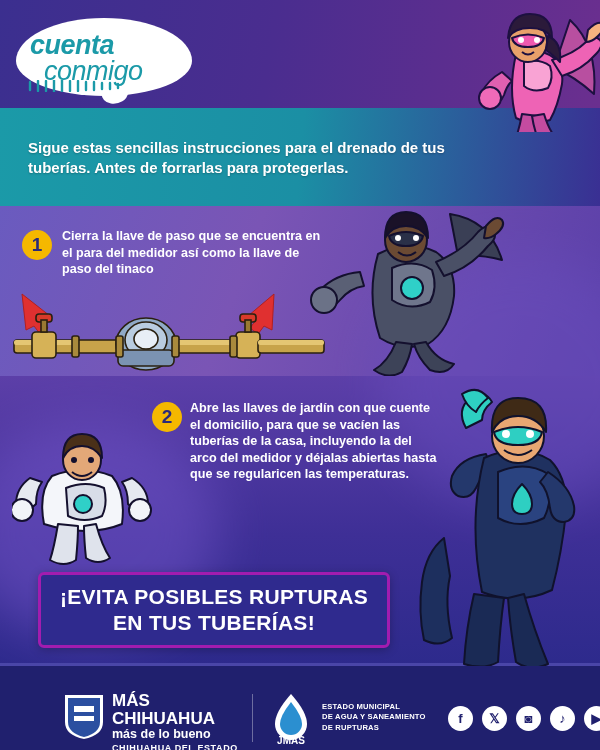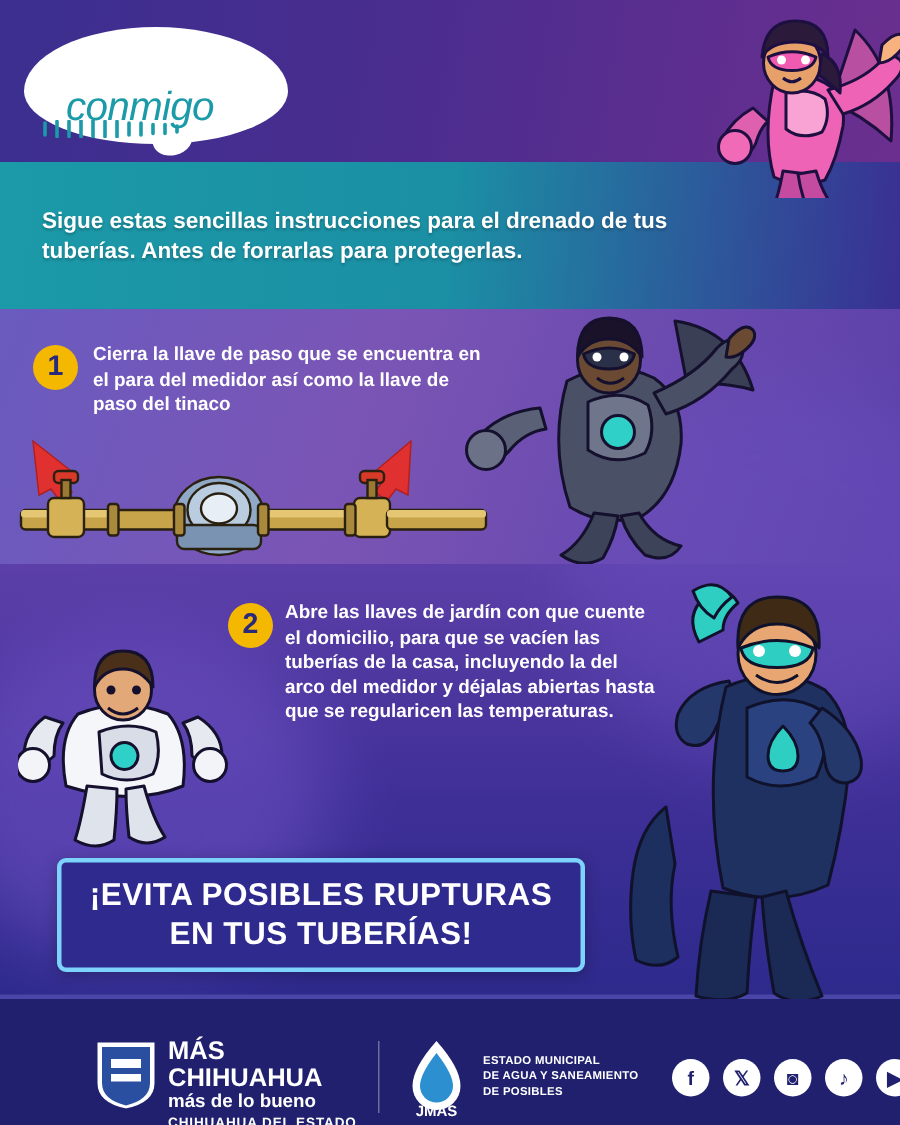--- a/index.html
+++ b/index.html
@@ -101,21 +101,21 @@
   #step2 .step-num { left: 0; top: 2px; }
   #step2 .step-text { left: 38px; top: 0; width: 250px; }
 
   
   .pipe-area { position: absolute; left: 6px; top: 292px; width: 330px; height: 88px; }
 
   
   .banner {
     position: absolute; left: 38px; top: 572px; width: 352px; height: 76px;
     background: #2f2a8e;
-    border: 3px solid #7dd3fc;
+    border: 3px solid #a21caf;
     border-radius: 6px;
     display: flex; flex-direction: column;
     align-items: center; justify-content: center;
     box-shadow: 0 2px 10px rgba(0,0,0,.25);
   }
   .banner-l1 {
     color: #ffffff; font-size: 21px; font-weight: 700; letter-spacing: .3px;
   }
   .banner-l2 {
     color: #ffffff; font-size: 21px; font-weight: 700; letter-spacing: .3px;
@@ -194,20 +194,21 @@
       <path d="M92 36 q16 -7 32 0 q-2 9 -16 9 q-14 0 -16 -9 z" fill="#f05ab0"></path>
       <circle cx="101" cy="38" r="3" fill="#fff" stroke="none"></circle>
       <circle cx="117" cy="38" r="3" fill="#fff" stroke="none"></circle>
       <path d="M102 50 q6 5 12 0" fill="none" stroke="#1d1040" stroke-width="2"></path>
     </g>
   </svg>
 
   <div class="logo-wrap">
     <div class="logo-bubble"></div>
     <div class="logo-bubble-tail"></div>
+    <div class="logo-line1">cuenta</div>
     <div class="logo-line2">conmigo</div>
     <svg class="logo-swoosh" viewBox="0 0 120 12">
       <g stroke="#1b9aa8" stroke-width="2.4" stroke-linecap="round">
         <line x1="6" y1="2" x2="6" y2="10"></line>
           <line x1="14" y1="1" x2="14" y2="11"></line>
         <line x1="22" y1="1" x2="22" y2="11"></line>
           <line x1="30" y1="0" x2="30" y2="12"></line>
         <line x1="38" y1="0" x2="38" y2="12"></line>
           <line x1="46" y1="1" x2="46" y2="11"></line>
         <line x1="54" y1="1" x2="54" y2="11"></line>
@@ -350,21 +351,21 @@
     </div>
     <div class="divider-v" style="left:252px;"></div>
     <svg class="jmas-logo" viewBox="0 0 46 54">
       <path d="M23 2 q16 18 16 30 a16 16 0 0 1 -32 0 q0 -12 16 -30 z" fill="#ffffff"></path>
       <path d="M23 10 q11 14 11 22 a11 11 0 0 1 -22 0 q0 -8 11 -22 z" fill="#2b8fd0"></path>
       <text x="23" y="52" fill="#ffffff" font-size="10" font-weight="bold" text-anchor="middle" font-family="Liberation Sans, sans-serif">JMAS</text>
     </svg>
     <div class="jmas-text">
       <div>ESTADO MUNICIPAL</div>
       <div>DE AGUA Y SANEAMIENTO</div>
-      <div>DE POSIBLES</div>
+      <div>DE RUPTURAS</div>
     </div>
     <div class="social">
       <div class="social-ic">f</div>
       <div class="social-ic">𝕏</div>
       <div class="social-ic">◙</div>
       <div class="social-ic">♪</div>
       <div class="social-ic">▶</div>
     </div>
   </div>
 

